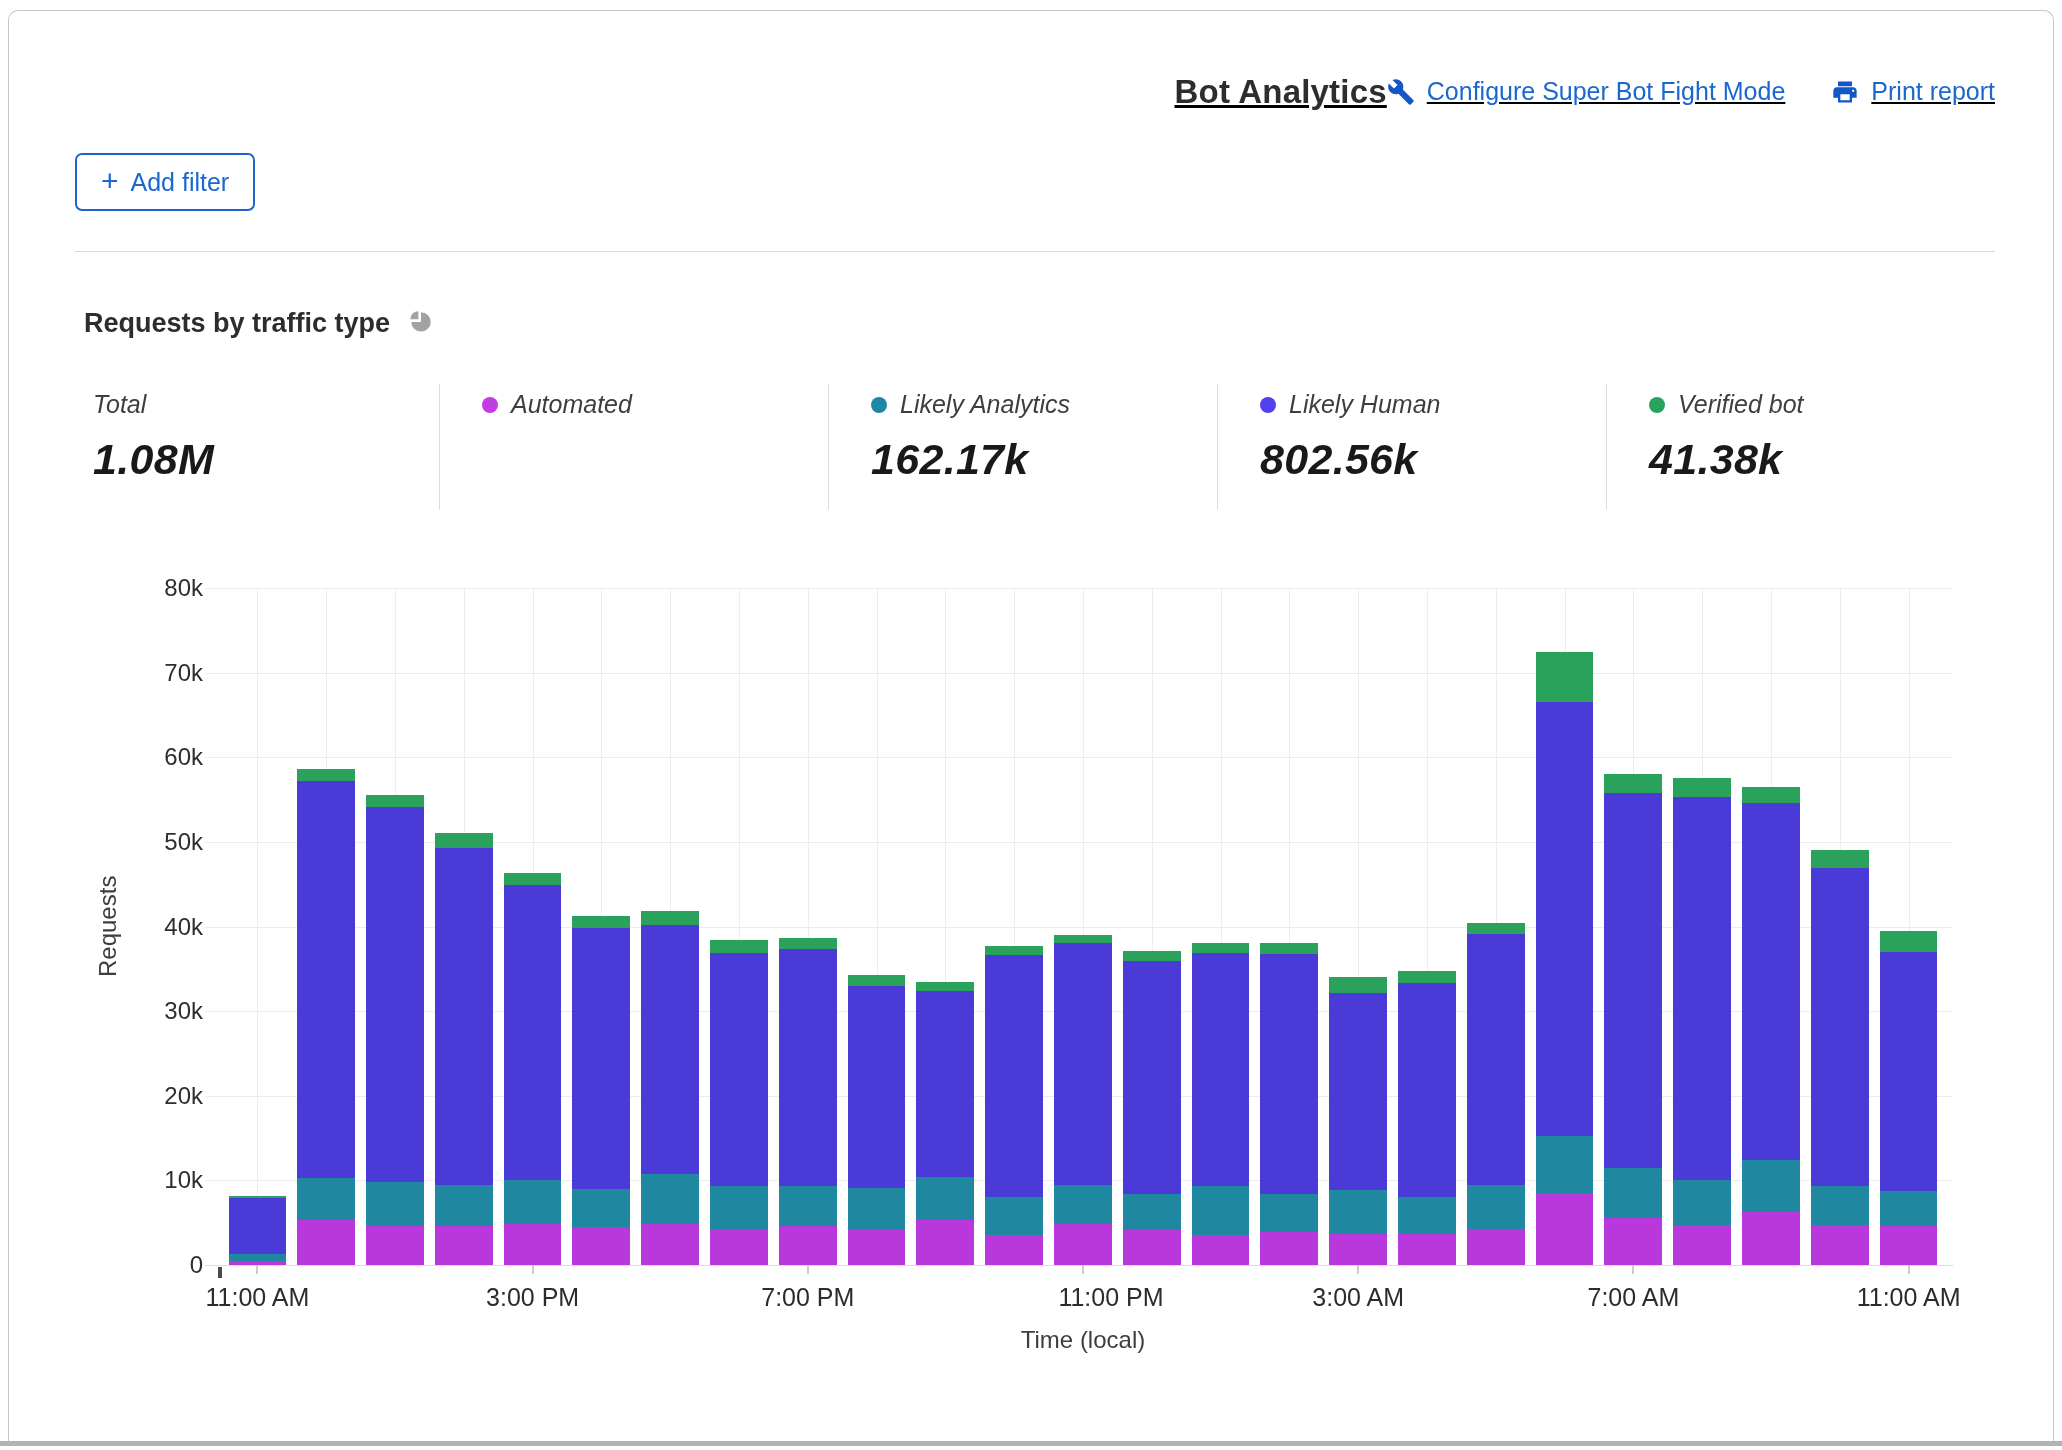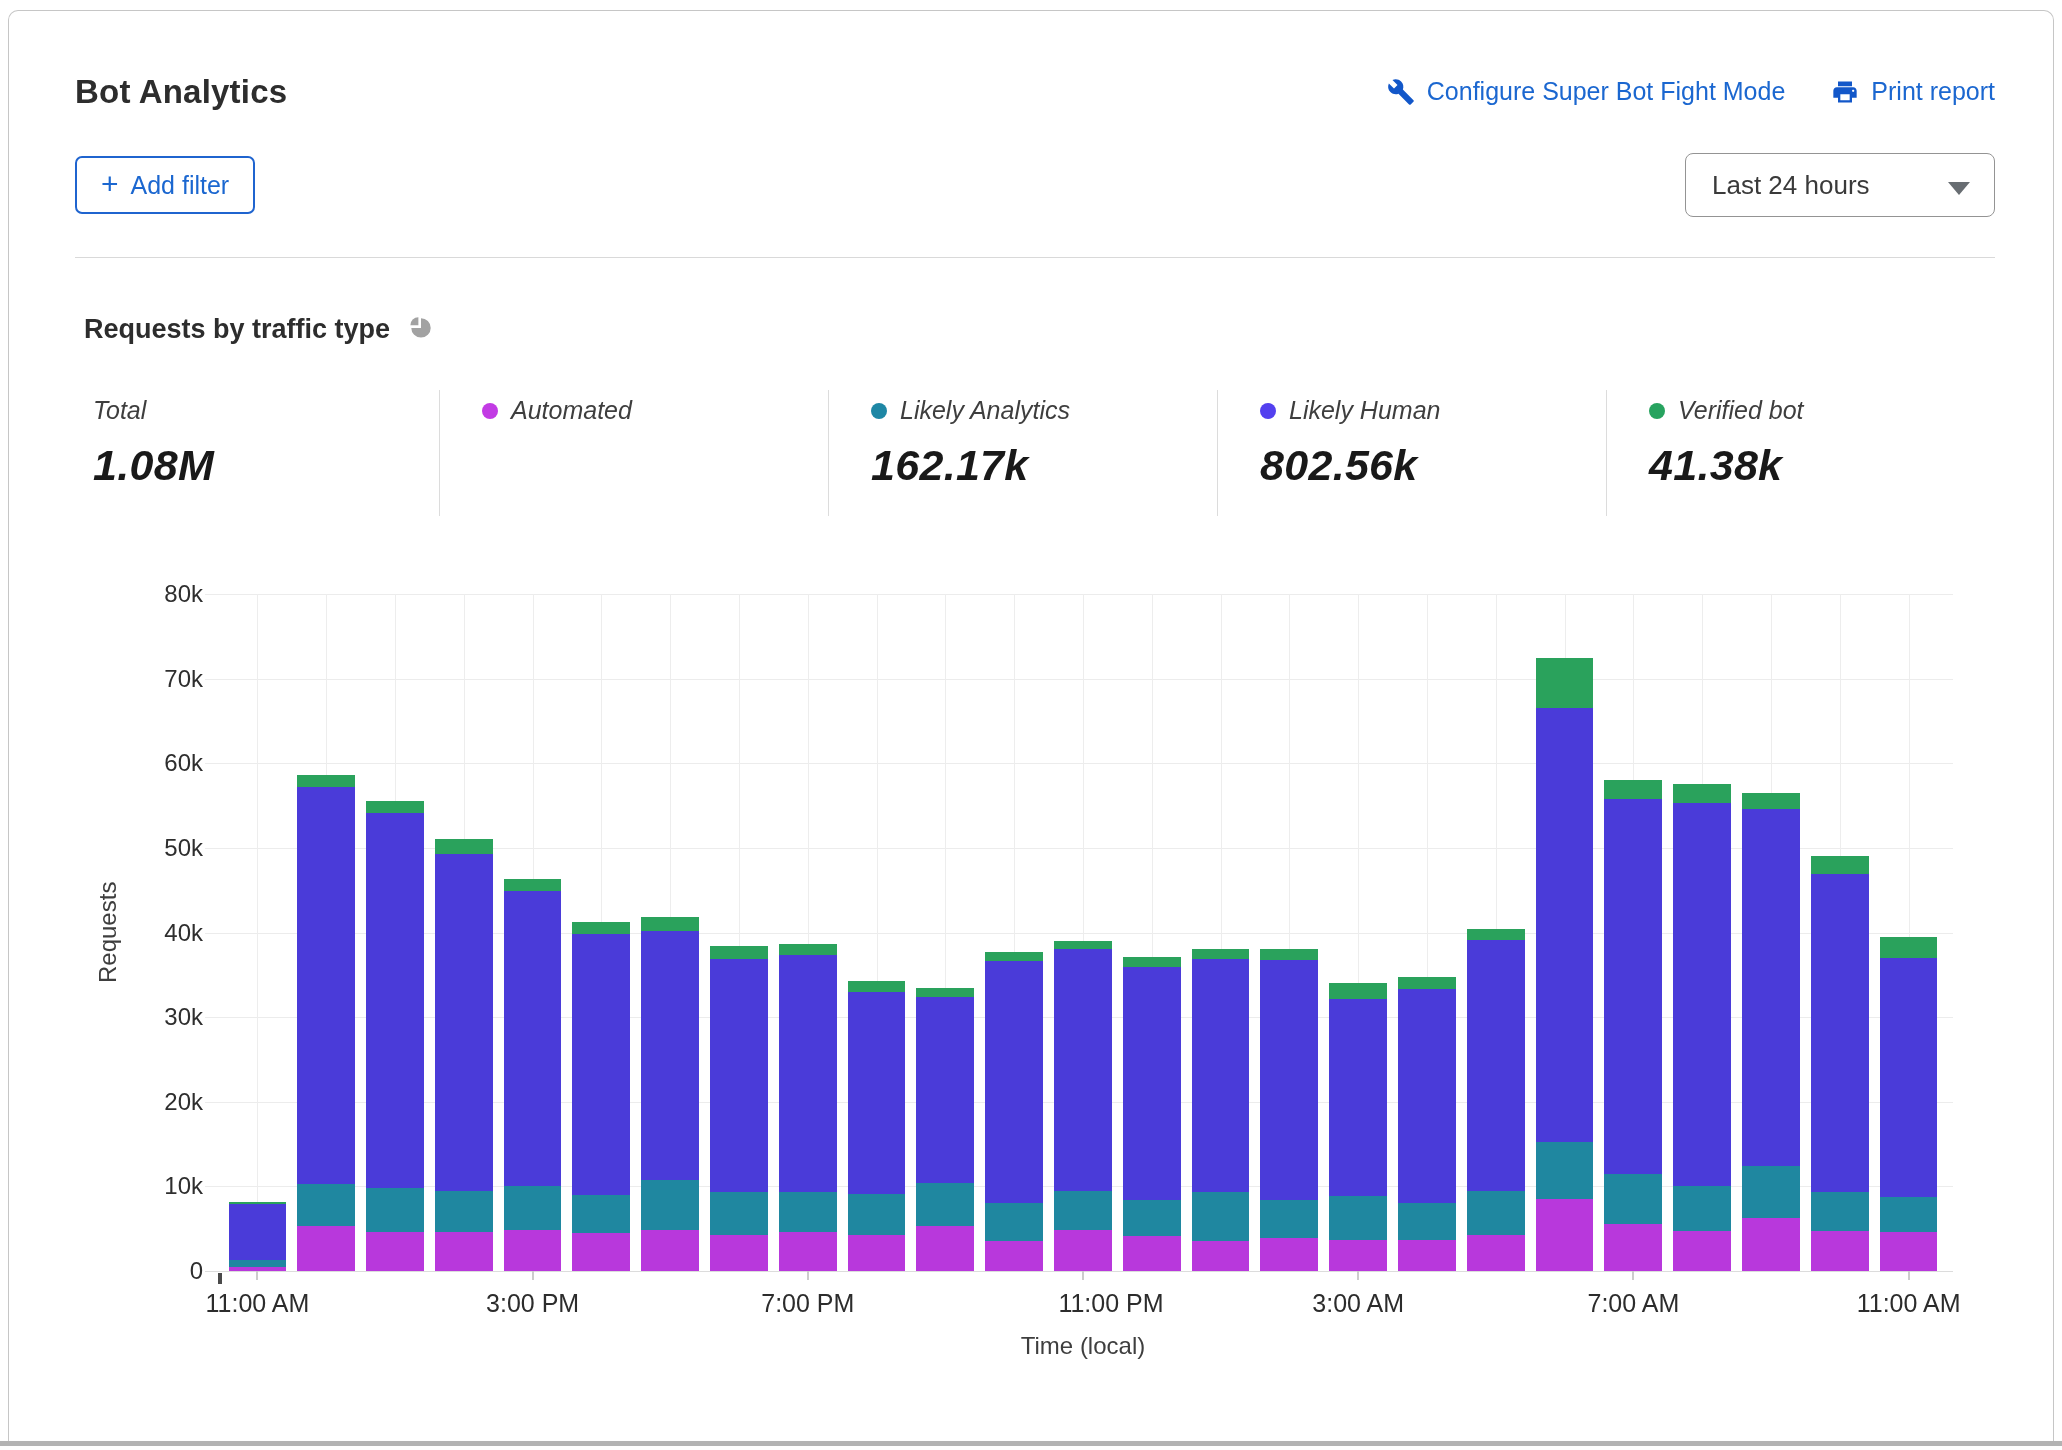--- a/index.html
+++ b/index.html
@@ -6,21 +6,21 @@
   html,body { width:2062px; height:1450px; background:#ffffff; font-family:"Liberation Sans", sans-serif; overflow:hidden; }
   #card {
     position:absolute; left:8px; top:10px; width:2046px; height:1432px;
     background:#fff; border:1px solid #c6c6c6; border-bottom:none;
     border-radius:10px 10px 0 0;
   }
   #bottom-strip { position:absolute; left:0; top:1441px; width:2062px; height:5px; background:#b3b3b3; }
 
   
   #header { padding:62px 58px 0 66px; }
-  .header-row { display:flex; justify-content:space-between; align-items:flex-start; }
+  .header-row { display:flex; justify-content:flex-end; align-items:flex-start;text-decoration:underline; }
   .page-title { font-size:33px; font-weight:700; color:#2d2d2d; letter-spacing:.2px; }
   .header-links { display:flex; align-items:center; gap:46px; margin-top:4px; }
   .hlink { display:flex; align-items:center; gap:12px; color:#1b67d0; font-size:25px; cursor:pointer; }
   .hlink svg { display:block; }
   .filter-row { display:flex; justify-content:space-between; align-items:center; margin-top:42px; }
   .add-filter-btn {
     display:inline-flex; align-items:center; gap:12px; height:58px; padding:0 24px;
     border:2px solid #1f64cf; border-radius:7px; background:#fff;
     color:#1b67d0; font-size:25px; cursor:pointer;
   }
@@ -97,24 +97,20 @@
           <span>Print report</span>
         </div>
       </div>
     </div>
 
     <div class="filter-row">
       <button class="add-filter-btn">
         <span class="plus">+</span>
         <span>Add filter</span>
       </button>
-      <div class="time-select">
-        <span>Last 24 hours</span>
-        <span class="caret"></span>
-      </div>
     </div>
 
     <div id="header-divider"></div>
   </div>
 
   <div id="section-title-row">
     <span class="section-title">Requests by traffic type</span>
     <span>
       <svg width="30" height="30" viewBox="0 0 34 34">
         <path d="M17 7 A11 11 0 1 1 6 18 L17 18 Z" fill="#a2a2a2"></path>

